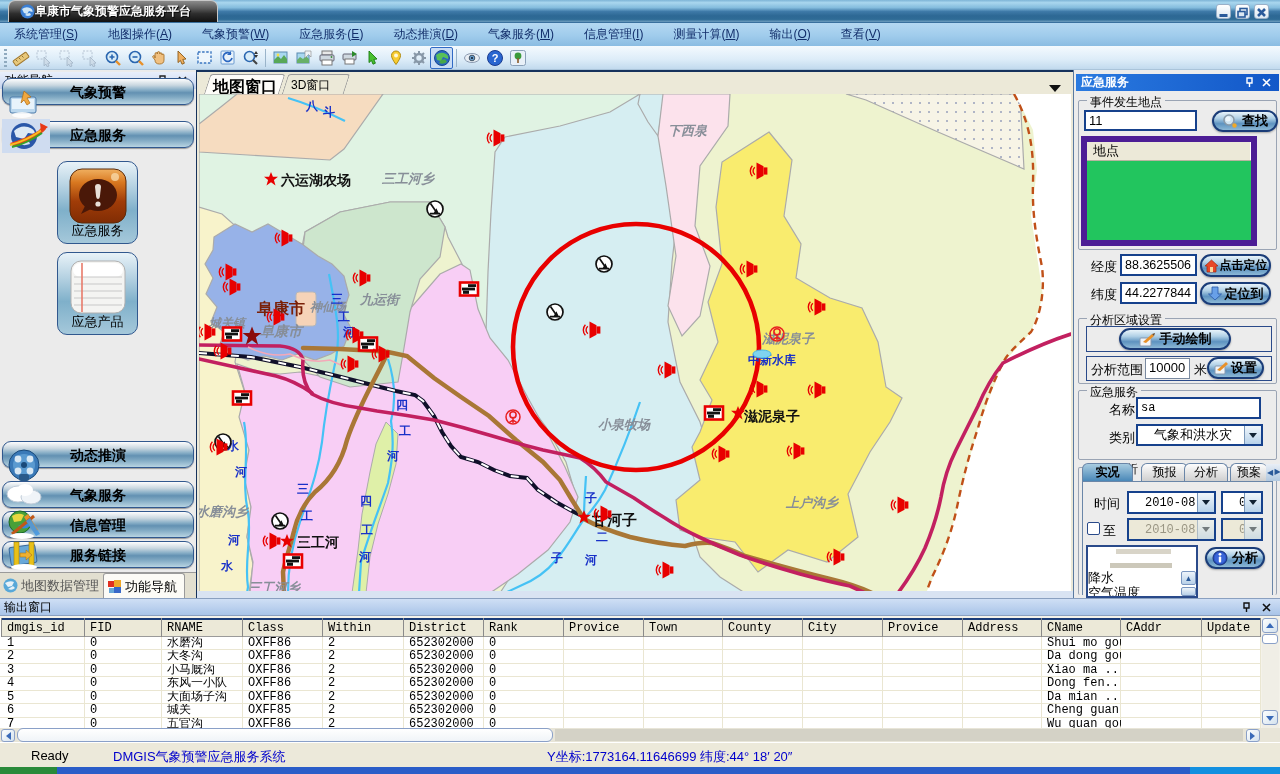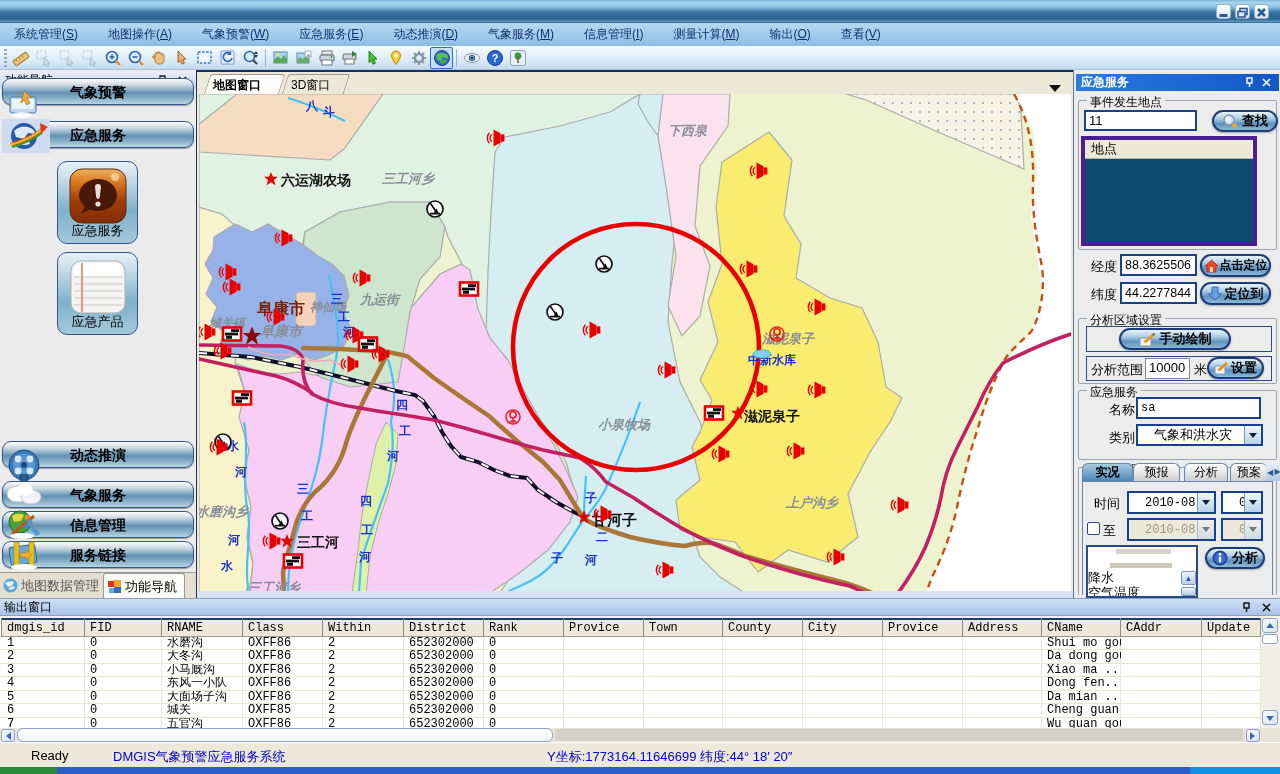--- a/index.html
+++ b/index.html
@@ -61,20 +61,25 @@
 .sbbtn{position:absolute;background:linear-gradient(135deg,#fdfefe,#d4e2ee);border:1px solid #8aa0c8;border-radius:3px;display:flex;align-items:center;justify-content:center}
 
 #statusbar{left:0;top:742px;width:1280px;height:25px;background:#ece9da;border-top:1px solid #fff;font-size:13px;color:#000}
 #statusbar .blue{color:#0000cc}
 
 #taskbar{left:0;top:767px;width:1280px;height:7px;background:linear-gradient(90deg,#2a8a3a 0 57px,#2a5dc8 57px 1190px,#1290e0 1190px)}
 </style></head>
 <body>
 <div id="app">
   <div id="titlebar" class="abs"></div>
+  <div id="titletab" class="abs"><span class="glb"><svg width="15" height="15">
+          <circle cx="7.5" cy="7.5" r="7" fill="#3b7fd4"></circle>
+          <path d="M2 5 Q6 2 10 4 Q13 5.5 12.5 8 L9 7 L7 10 L4 9 Z" fill="#cfe6f5"></path>
+          <path d="M5 11 Q8 13 11 11 L10 9 L7 9.5 Z" fill="#cfe6f5"></path>
+        </svg></span>阜康市气象预警应急服务平台</div>
   <div class="winbtns abs">
     <div class="winbtn"><svg width="13" height="13">
           <rect x="2.5" y="8" width="8" height="3" fill="#2a5a9a"></rect>
         </svg></div>
     <div class="winbtn"><svg width="13" height="13">
           <rect x="4" y="2.5" width="7" height="6" fill="none" stroke="#2a5a9a" stroke-width="1.6"></rect>
           <rect x="2" y="5.5" width="7" height="5.5" fill="#dce8f2" stroke="#2a5a9a" stroke-width="1.6"></rect>
         </svg></div>
     <div class="winbtn"><svg width="13" height="13">
           <path d="M3 3 L10 10 M10 3 L3 10" stroke="#2a5a9a" stroke-width="2.6"></path>
@@ -345,21 +350,21 @@
             <rect x="7" y="1" width="7" height="7" fill="#f0a828"></rect>
             <rect x="7" y="8" width="7" height="6" fill="#3868c8"></rect>
             <rect x="2" y="9" width="5" height="5" fill="#68a8d8"></rect>
           </svg>功能导航
       </div>
     </div>
   </div>
   <div id="mapwin" class="abs">
     <div id="maptabs" class="abs">
       <div class="mtab" style="left:8px;width:75px;background:#fdfcf8;font-weight:bold;border-bottom:1px solid #fdfcf8;height:21px;line-height:20px;transform:skewX(-18deg);border-radius:3px 3px 0 0"></div>
-      <div class="abs" style="left:14px;top:3px;font-weight:bold;font-size:12px">地图窗口</div>
+      <div class="abs" style="left:14px;top:3px;font-weight:bold;font-size:16px">地图窗口</div>
       <div class="mtab" style="left:86px;width:62px;background:#ece9d8;line-height:19px;transform:skewX(-18deg);border-radius:3px 3px 0 0"></div>
       <div class="abs" style="left:92px;top:3px;font-size:12px">3D窗口</div>
       <div class="abs" style="left:850px;top:11px;width:0;height:0;border:6px solid transparent;border-top:7px solid #111"></div>
     </div>
     <div id="mapcanvas" class="abs">
     <svg width="872" height="499" viewBox="199 92 872 499" font-family="Liberation Sans">
     <defs>
 <g id="sp">
               <path d="M-2.5,-8.5 L-2.5,8.5 L4.5,4.7 L4.5,-4.7 Z" fill="#e80000"></path>
               <rect x="4.6" y="-3.6" width="3.8" height="7.2" fill="#e80000"></rect>
@@ -522,21 +527,21 @@
       </div>
     <div class="tbx abs" style="left:10px;top:40px;width:113px;height:21px;line-height:18px">11</div>
     <div class="pillbtn abs" style="left:138px;top:40px;width:66px;height:22px">
       <svg width="16" height="16" style="margin-right:4px">
           <circle cx="7" cy="7" r="5" fill="#cfe4f2" stroke="#8a9aa8" stroke-width="1.6"></circle>
           <circle cx="6" cy="6" r="2.5" fill="#eef6fb"></circle>
           <path d="M10.5 10.5 L13.5 13.5" stroke="#8a9aa8" stroke-width="2"></path>
           <circle cx="12.5" cy="12.5" r="2.2" fill="#f0a828"></circle>
         </svg>查找
     </div>
-    <div class="abs" style="left:7px;top:66px;width:176px;height:110px;border:4px solid #4c1d95;background:#0c4a6e">
+    <div class="abs" style="left:7px;top:66px;width:176px;height:110px;border:6px solid #4c1d95;background:#22c55e">
       <div style="height:19px;background:#ece9d8;border-bottom:1px solid #b8b4a0;font-size:13px;padding-left:6px;line-height:18px;box-shadow:inset -1px 0 0 #fff">地点</div>
     </div>
     <div class="abs" style="left:17px;top:188px;font-size:13px">经度</div>
     <div class="tbx abs" style="left:46px;top:184px;width:77px;height:22px;line-height:18px;font-size:12.5px">88.3625506</div>
     <div class="pillbtn abs" style="left:126px;top:184px;width:71px;height:23px;font-size:12px">
       <svg width="15" height="14" style="margin-right:1px">
           <path d="M7.5 1 L14 7 L12 7 L12 13 L3 13 L3 7 L1 7 Z" fill="#e84828" stroke="#a02810" stroke-width=".7"></path>
           <rect x="6" y="8" width="3" height="5" fill="#f8d8a0"></rect>
         </svg>点击定位
     </div>
@@ -575,21 +580,21 @@
     <div class="tbx abs" style="left:62px;top:327px;width:125px;height:22px;line-height:19px;font-family:'Liberation Mono',monospace;font-size:12px">sa</div>
     <div class="abs" style="left:35px;top:359px;font-size:13px">类别</div>
     <div class="combo abs" style="left:62px;top:354px;width:127px;height:22px">
         <span class="cbtxt">气象和洪水灾</span>
         <span class="cbarr"></span>
       </div>
     <div class="grp abs" style="left:4px;top:397px;width:199px;height:128px;border-bottom:none">
         <span class="grplbl">服务分析</span>
       </div>
     <div class="rtab abs" style="left:8px;top:393px;width:51px;background:linear-gradient(180deg,#a8cce0,#4a88b8);font-weight:bold">实况</div>
-    <div class="rtab abs" style="left:59px;top:393px;width:47px">预报</div>
+    <div class="rtab abs" style="left:67px;top:393px;width:47px">预报</div>
     <div class="rtab abs" style="left:110px;top:393px;width:44px">分析</div>
     <div class="rtab abs" style="left:156px;top:393px;width:37px;border-right:none">预案</div>
     <div class="abs" style="left:192px;top:394px;width:8px;height:17px;background:linear-gradient(180deg,#e8eef6,#b0c8e0);font-size:8px;color:#2a5a9a;text-align:center;line-height:17px">◀</div>
       <div class="abs" style="left:200px;top:394px;width:7px;height:17px;background:linear-gradient(180deg,#e8eef6,#b0c8e0);font-size:8px;color:#2a5a9a;text-align:center;line-height:16px">▶</div>
     <div class="abs" style="left:8px;top:411px;width:191px;height:114px;border:1px solid #6a86a8;border-bottom:none"></div>
     <div class="abs" style="left:20px;top:425px;font-size:13px">时间</div>
     <div class="combo abs" style="left:53px;top:421px;width:89px;height:23px">
         <span class="cbtxt" style="font-family:'Liberation Mono',monospace;font-size:12px">2010-08-13</span>
         <span class="cbarr"></span>
       </div>

